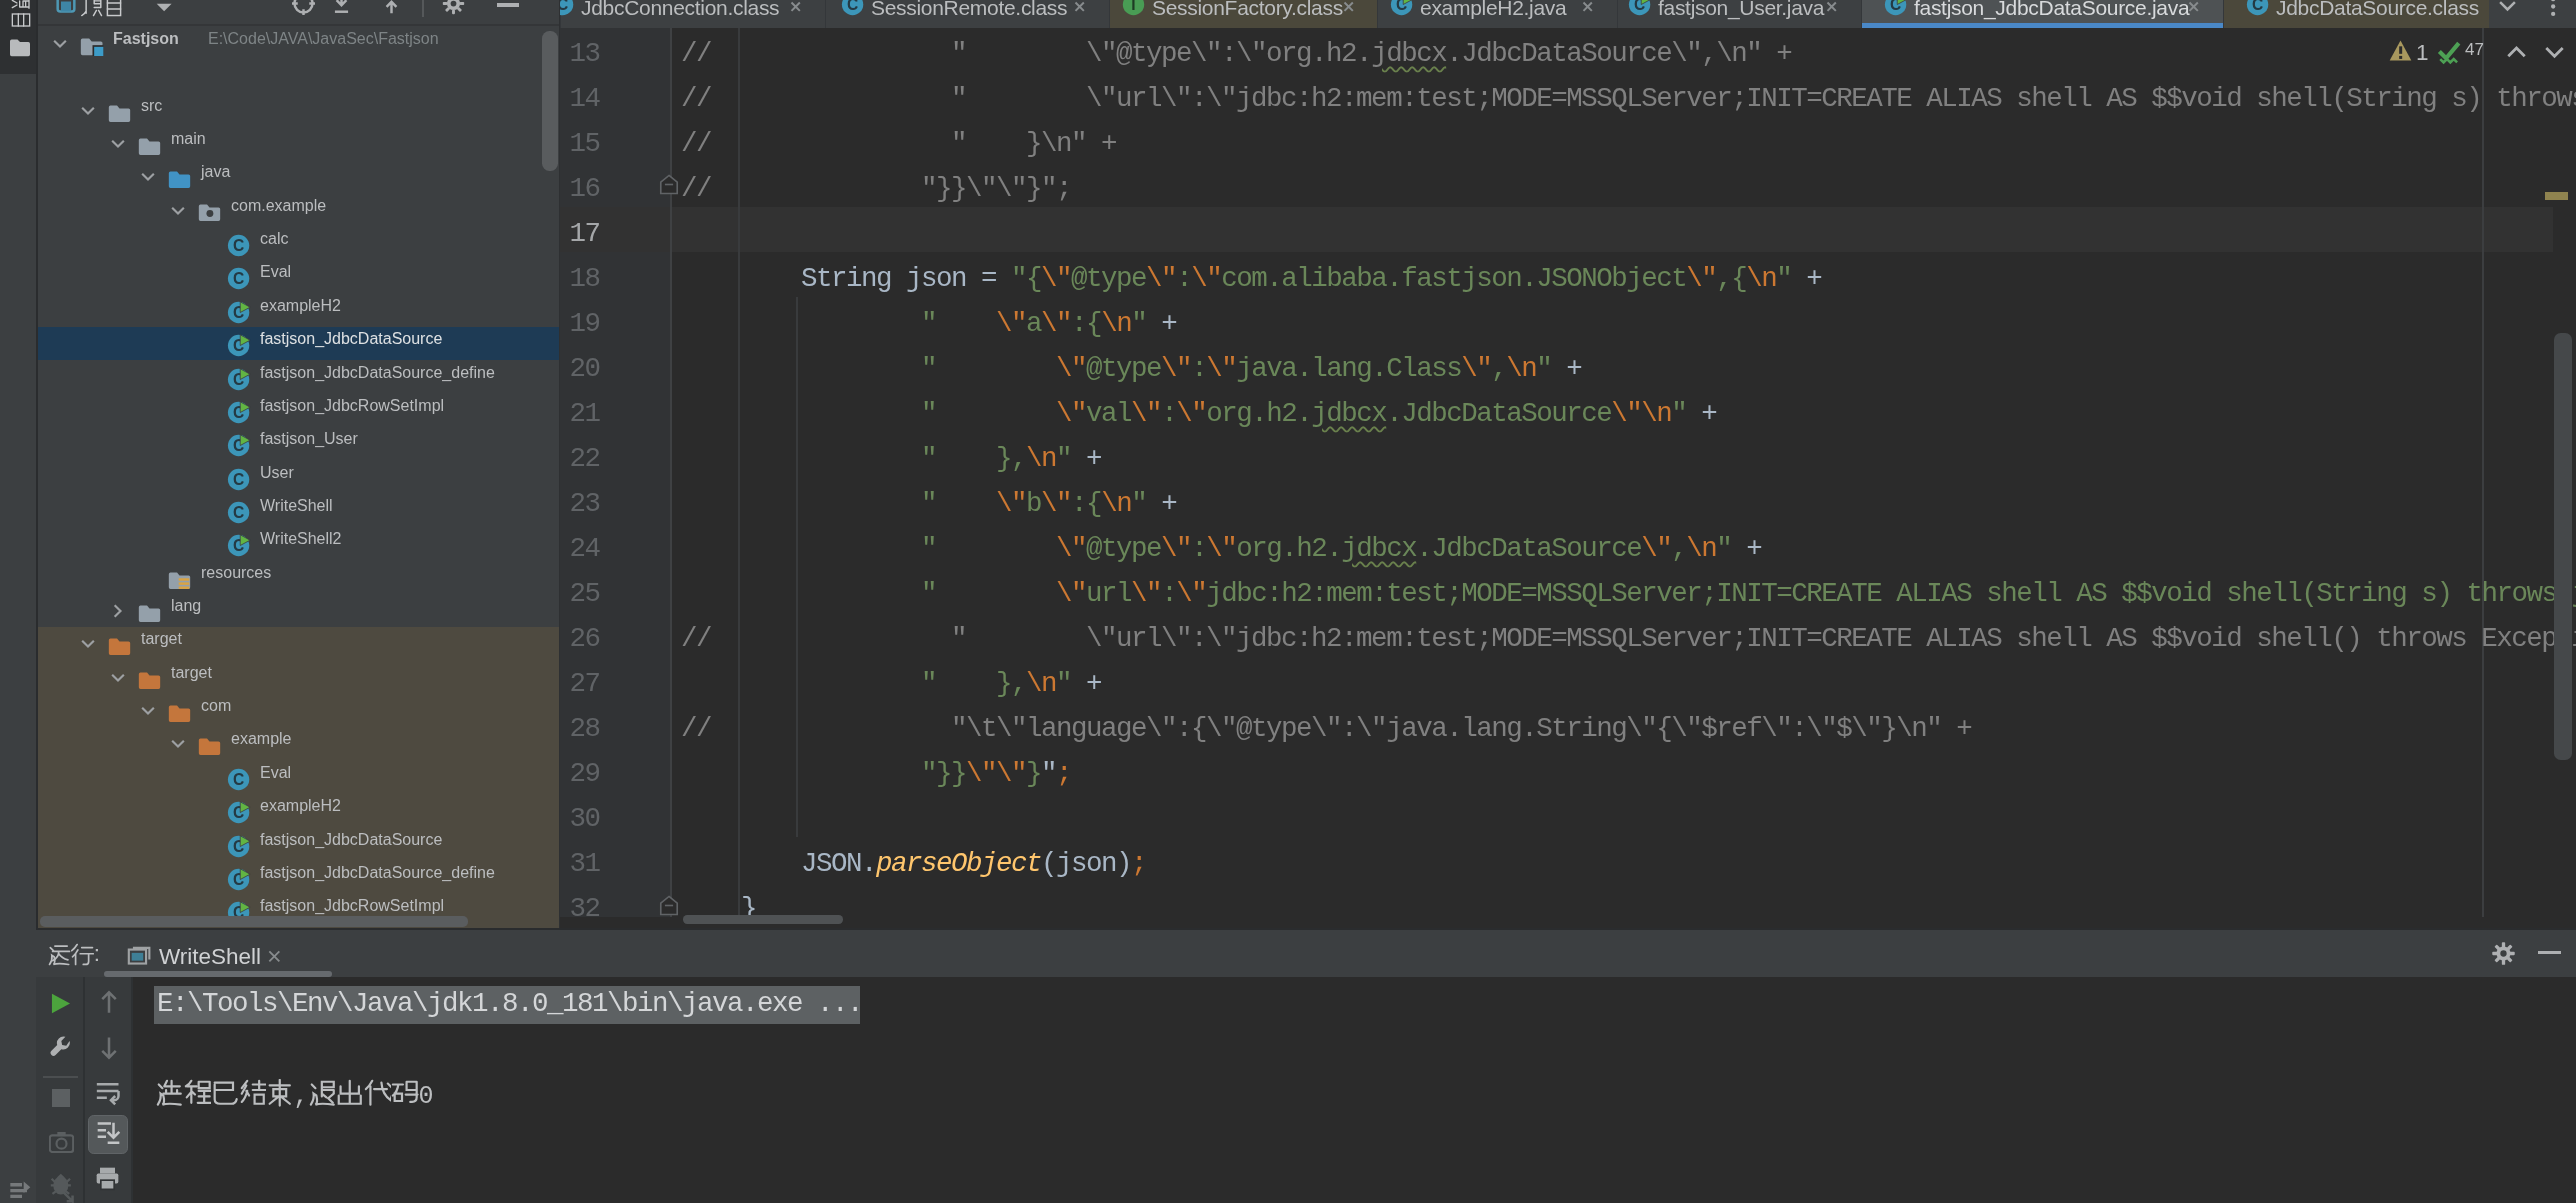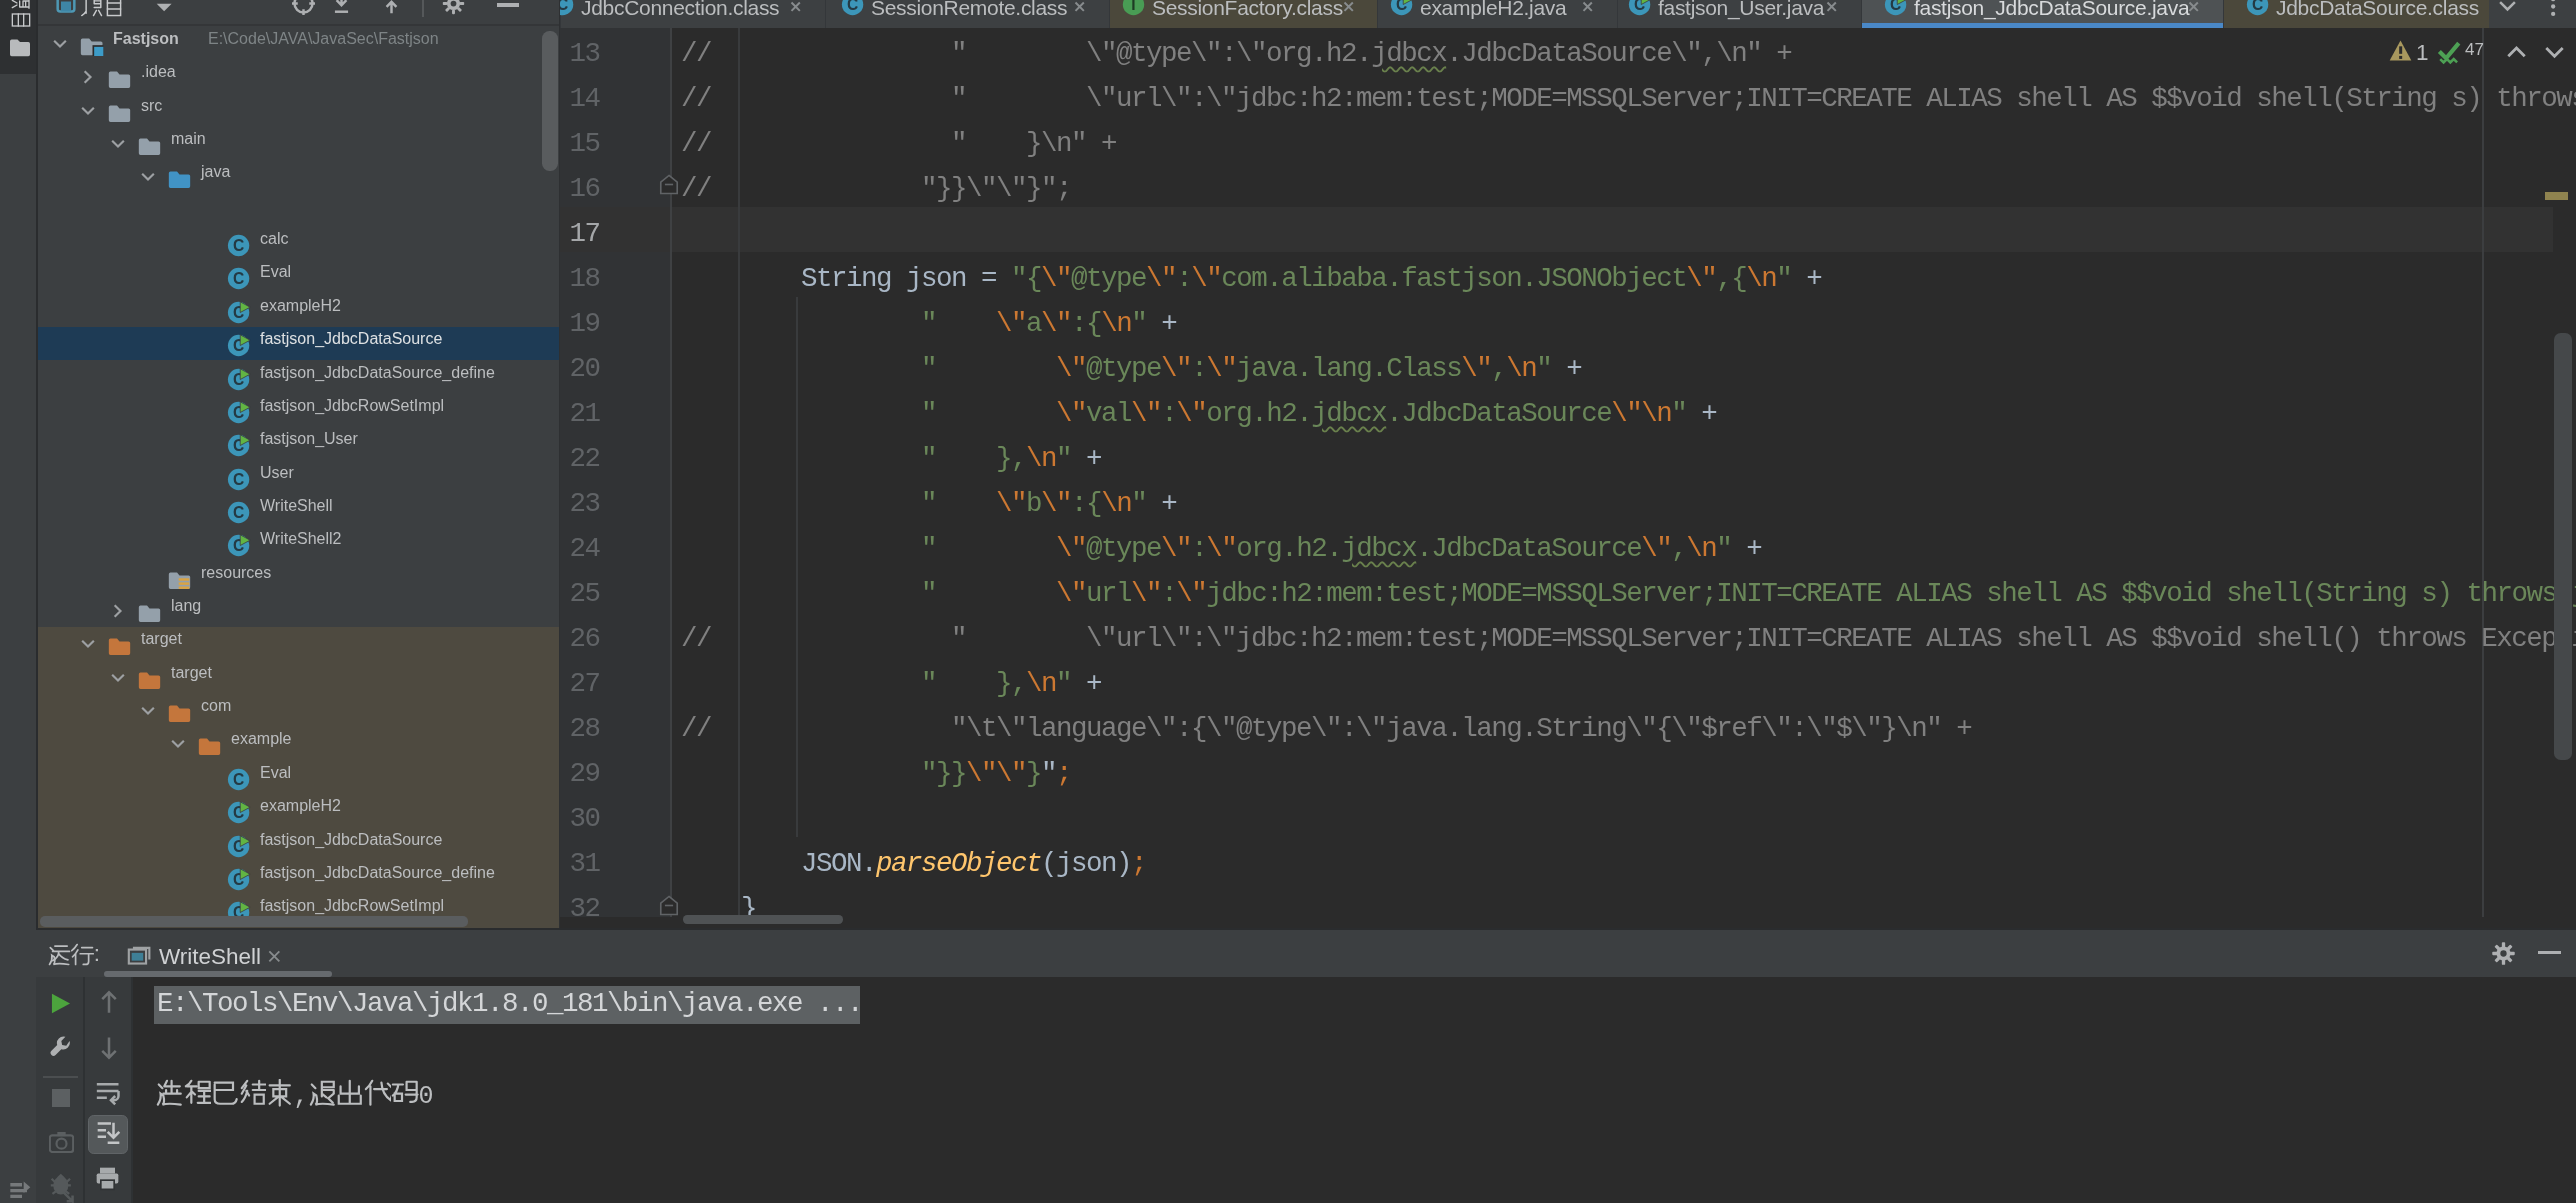--- a/index.html
+++ b/index.html
@@ -90,55 +90,56 @@
               <path d="M5 8 L12 15 L19 8" stroke="#9DA0A3" stroke-width="2.6" fill="none"></path>
             </svg></div>
           <div class="ab" style="left:80px;top:7.5px"><svg width="25" height="22" viewBox="0 0 30 26">
               <path d="M1 6 a2 2 0 0 1 2-2 h8 l3 3.5 h11 a2 2 0 0 1 2 2 v12.5 a2 2 0 0 1 -2 2 h-22 a2 2 0 0 1 -2-2 z" fill="#94A0AA"></path>
               <rect x="15" y="12" width="13" height="13" fill="#2B2B2B"></rect>
               <rect x="17" y="14" width="11" height="11" fill="#3D9CC8"></rect>
             </svg></div>
           <div class="tlabel" style="left:113px;font-weight:bold;color:#BCBEC0">Fastjson</div>
           <div class="tlabel" style="left:208px;color:#7E8486">E:\Code\JAVA\JavaSec\Fastjson</div>
         </div>
-        <div class="trow" style="top:33px">
+        <div class="trow" style="top:67px">
           <div class="ab" style="left:78px;top:6.7px"><svg width="20" height="20" viewBox="0 0 24 24">
-              <path d="M8 5 L15 12 L8 19" stroke="#9DA0A3" stroke-width="2.6" fill="none"></path>
+              <path d="M5 8 L12 15 L19 8" stroke="#9DA0A3" stroke-width="2.6" fill="none"></path>
             </svg></div>
           <div class="ab" style="left:108px;top:7.5px"><svg width="23" height="21" viewBox="0 0 28 25">
               <path d="M1 6 a2 2 0 0 1 2-2 h8 l3 3.5 h11 a2 2 0 0 1 2 2 v12.5 a2 2 0 0 1 -2 2 h-22 a2 2 0 0 1 -2-2 z" fill="#94A0AA"></path>
             </svg></div>
-          <div class="tlabel" style="left:141px;color:#BCBEC0">.idea</div>
-        </div>
-        <div class="trow" style="top:67px">
-          <div class="ab" style="left:78px;top:6.7px"><svg width="20" height="20" viewBox="0 0 24 24">
-              <path d="M5 8 L12 15 L19 8" stroke="#9DA0A3" stroke-width="2.6" fill="none"></path>
-            </svg></div>
-          <div class="ab" style="left:108px;top:7.5px"><svg width="23" height="21" viewBox="0 0 28 25">
-              <path d="M1 6 a2 2 0 0 1 2-2 h8 l3 3.5 h11 a2 2 0 0 1 2 2 v12.5 a2 2 0 0 1 -2 2 h-22 a2 2 0 0 1 -2-2 z" fill="#94A0AA"></path>
-            </svg></div>
           <div class="tlabel" style="left:141px;color:#BCBEC0">src</div>
         </div>
         <div class="trow" style="top:100px">
           <div class="ab" style="left:108px;top:6.7px"><svg width="20" height="20" viewBox="0 0 24 24">
               <path d="M5 8 L12 15 L19 8" stroke="#9DA0A3" stroke-width="2.6" fill="none"></path>
             </svg></div>
           <div class="ab" style="left:138px;top:7.5px"><svg width="23" height="21" viewBox="0 0 28 25">
               <path d="M1 6 a2 2 0 0 1 2-2 h8 l3 3.5 h11 a2 2 0 0 1 2 2 v12.5 a2 2 0 0 1 -2 2 h-22 a2 2 0 0 1 -2-2 z" fill="#94A0AA"></path>
             </svg></div>
           <div class="tlabel" style="left:171px;color:#BCBEC0">main</div>
         </div>
         <div class="trow" style="top:133px">
           <div class="ab" style="left:138px;top:6.7px"><svg width="20" height="20" viewBox="0 0 24 24">
               <path d="M5 8 L12 15 L19 8" stroke="#9DA0A3" stroke-width="2.6" fill="none"></path>
             </svg></div>
           <div class="ab" style="left:168px;top:7.5px"><svg width="23" height="21" viewBox="0 0 28 25">
               <path d="M1 6 a2 2 0 0 1 2-2 h8 l3 3.5 h11 a2 2 0 0 1 2 2 v12.5 a2 2 0 0 1 -2 2 h-22 a2 2 0 0 1 -2-2 z" fill="#4193C5"></path>
             </svg></div>
           <div class="tlabel" style="left:201px;color:#BCBEC0">java</div>
+        </div>
+        <div class="trow" style="top:167px">
+          <div class="ab" style="left:168px;top:6.7px"><svg width="20" height="20" viewBox="0 0 24 24">
+              <path d="M5 8 L12 15 L19 8" stroke="#9DA0A3" stroke-width="2.6" fill="none"></path>
+            </svg></div>
+          <div class="ab" style="left:198px;top:6.7px"><svg width="23" height="21" viewBox="0 0 28 25">
+              <path d="M1 6 a2 2 0 0 1 2-2 h8 l3 3.5 h11 a2 2 0 0 1 2 2 v12.5 a2 2 0 0 1 -2 2 h-22 a2 2 0 0 1 -2-2 z" fill="#94A0AA"></path>
+              <circle cx="14.5" cy="15" r="4.2" fill="#3C3F41"></circle>
+            </svg></div>
+          <div class="tlabel" style="left:231px;color:#BCBEC0">com.example</div>
         </div>
         <div class="trow" style="top:200px">
           <div class="ab" style="left:227px;top:6.7px"><svg width="24" height="23" viewBox="0 0 29 28">
               <circle cx="14" cy="14" r="13" fill="#3C96B9"></circle>
               <text x="14" y="20.5" text-anchor="middle" font-family="Liberation Sans" font-size="19" font-weight="bold" fill="#243A44">C</text>
             </svg></div>
           <div class="tlabel" style="left:260px;color:#BCBEC0">calc</div>
         </div>
         <div class="trow" style="top:233px">
           <div class="ab" style="left:227px;top:6.7px"><svg width="24" height="23" viewBox="0 0 29 28">

